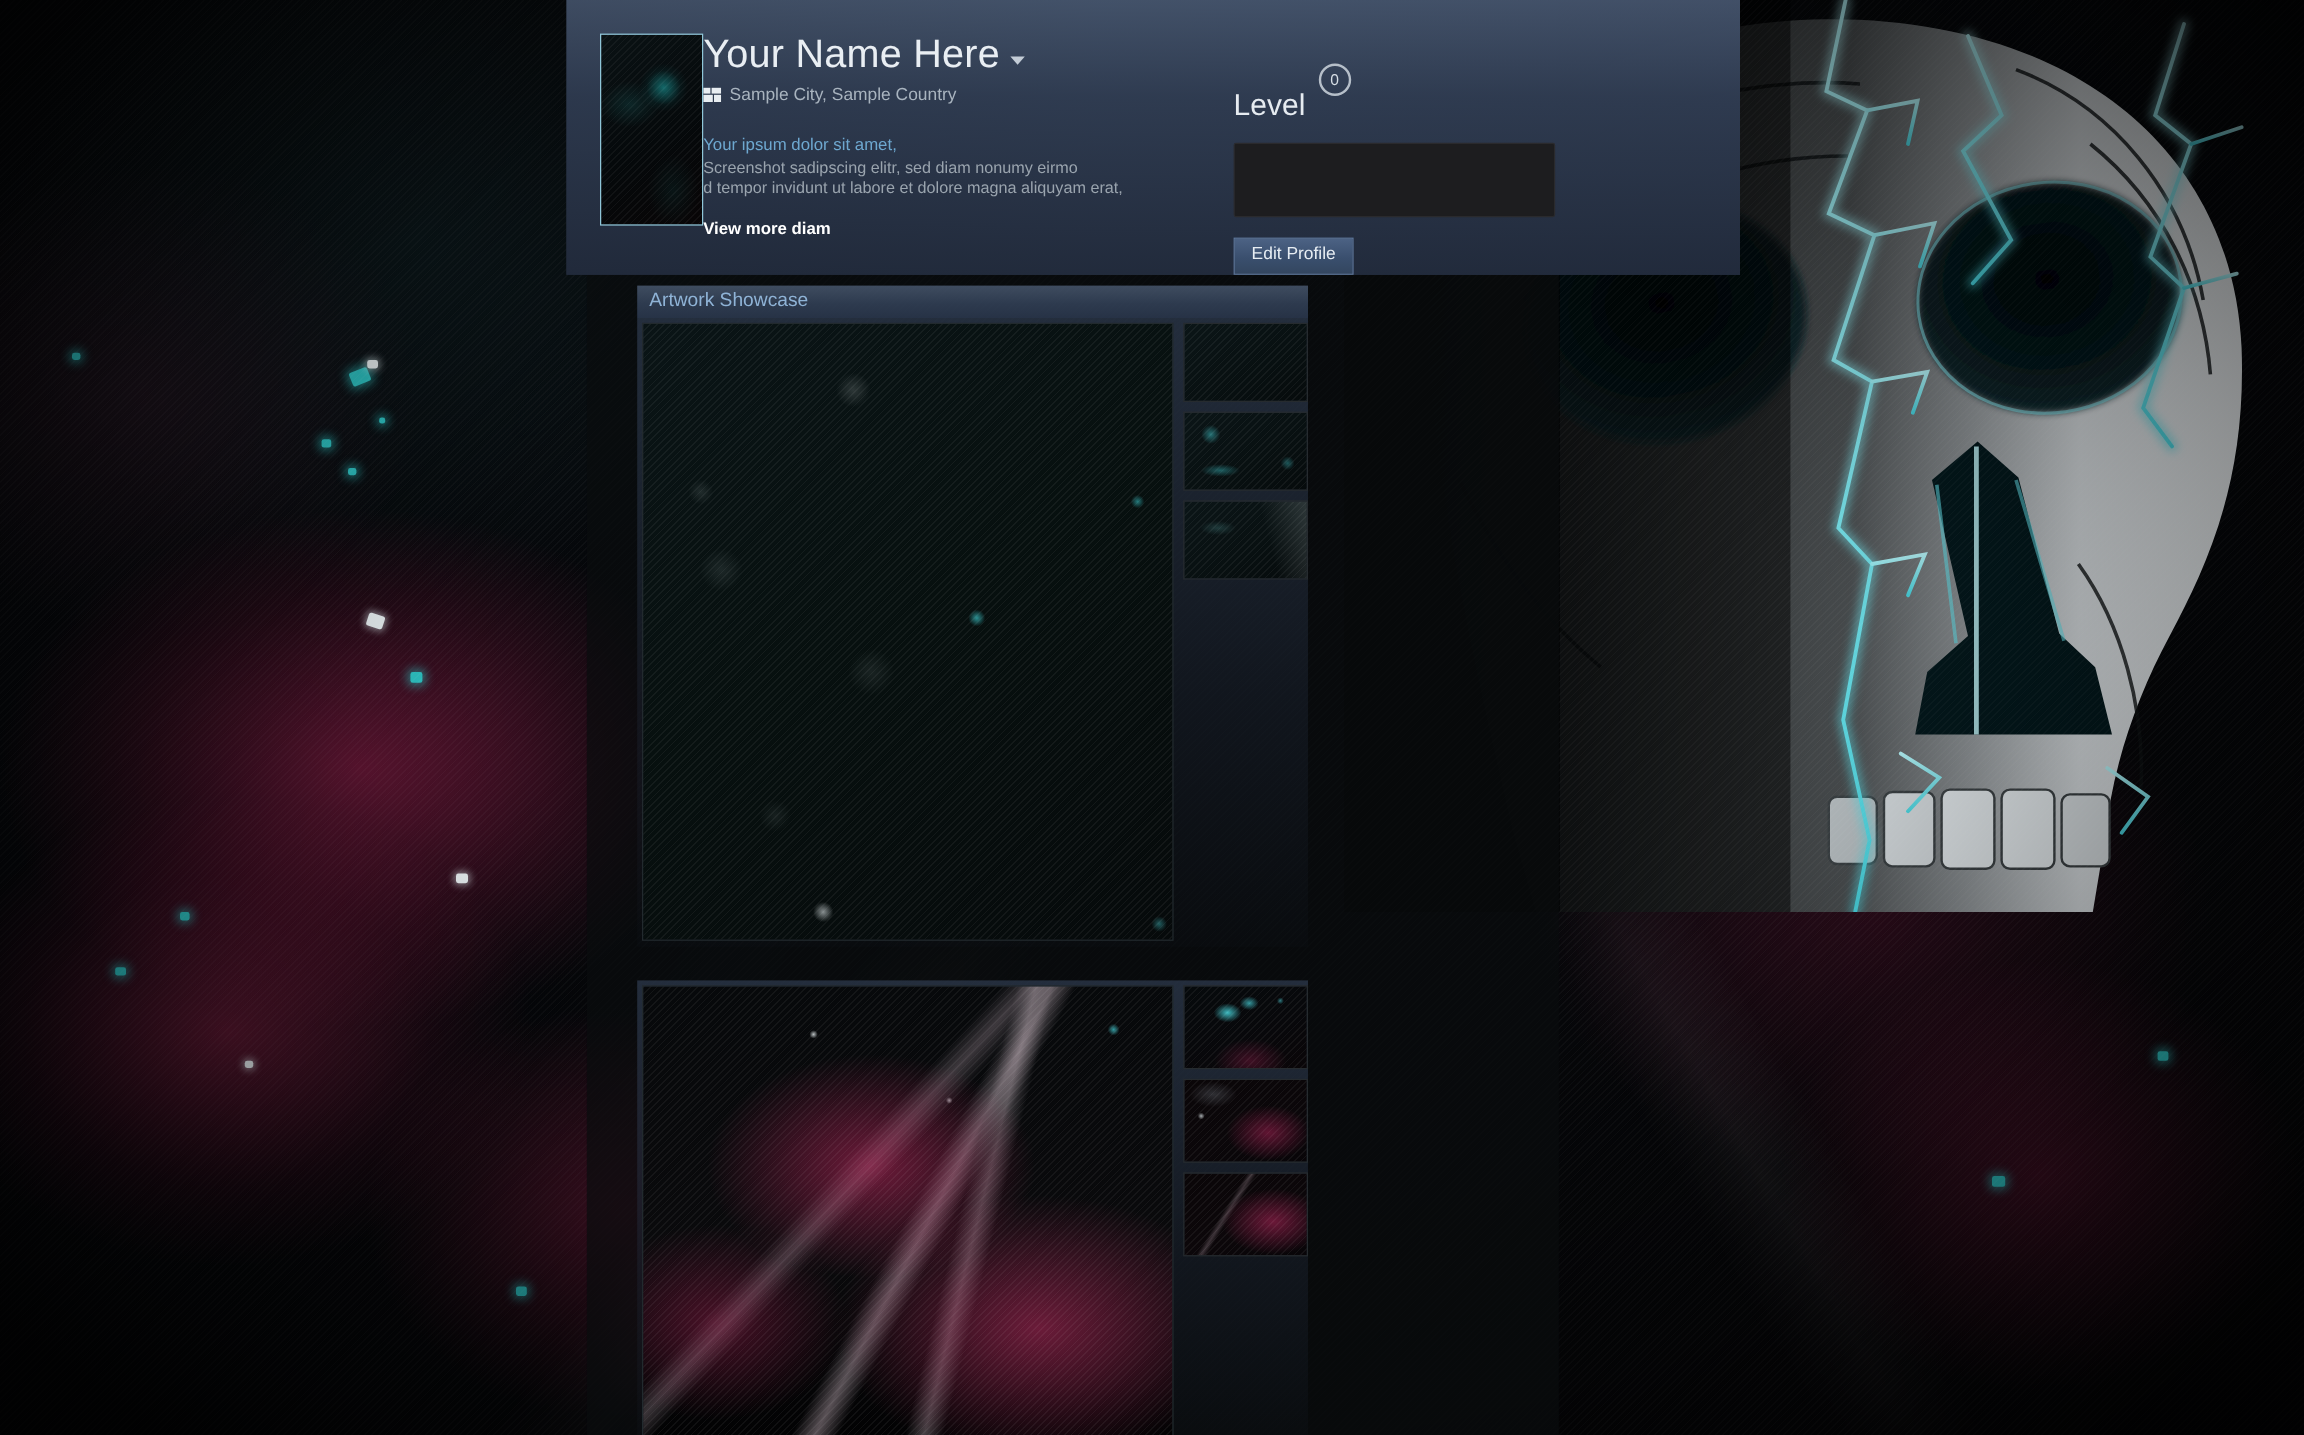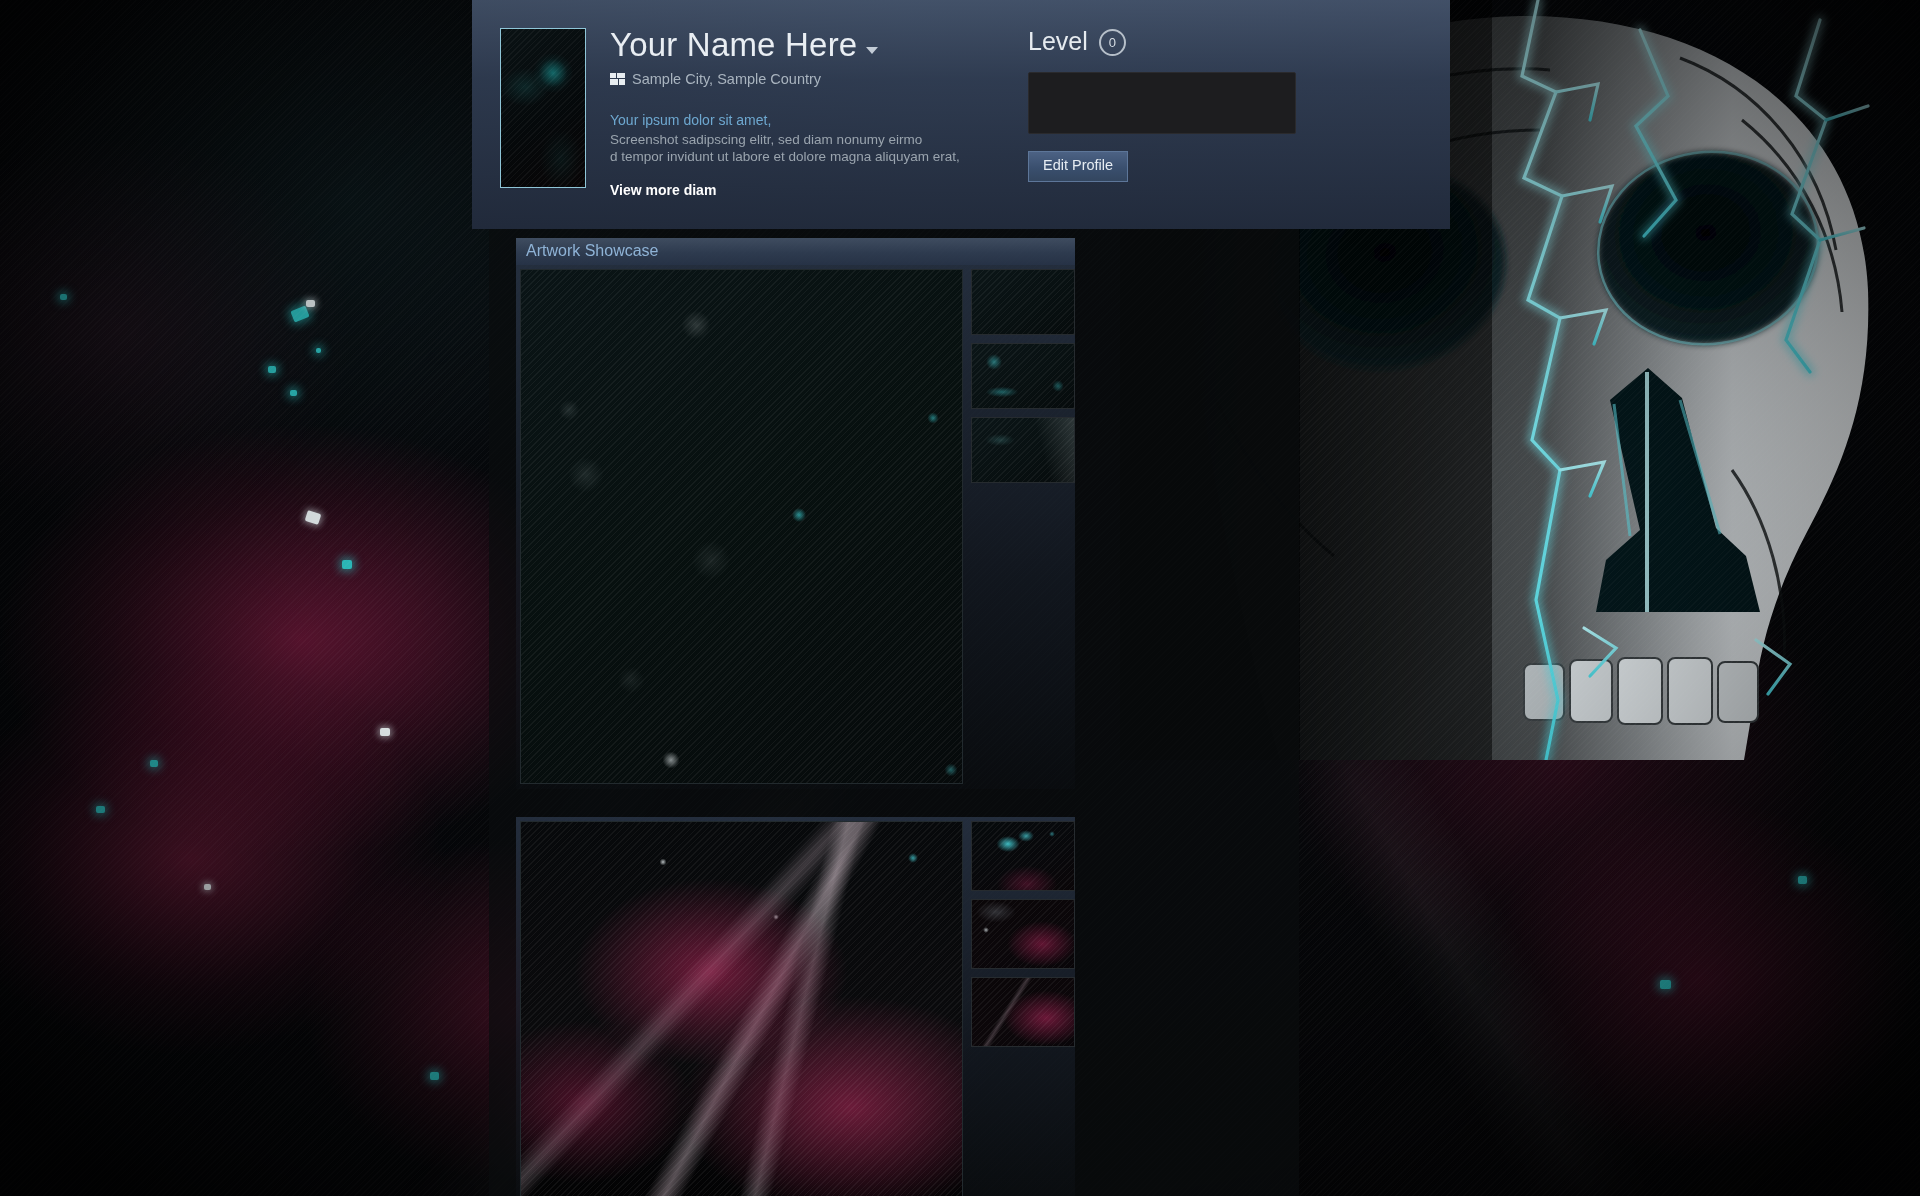--- a/index.html
+++ b/index.html
@@ -145,21 +145,21 @@
   }
   #avatar::after {
     content: "";
     position: absolute; inset: 0;
     background-image: repeating-linear-gradient(135deg,
       rgba(255,255,255,0.045) 0px, rgba(255,255,255,0.045) 1px,
       rgba(0,0,0,0) 1px, rgba(0,0,0,0) 4px);
   }
 
   
-  #name-block { margin-left: 24px; flex: 0 0 auto; width: 500px; }
+  #name-block { flex: 0 0 auto; width: 500px; }
 
   #persona-row { display: flex; align-items: center; gap: 9px; }
   #persona-name {
     font-size: 33px;
     font-weight: 400;
     color: #e9eef3;
     letter-spacing: 0.2px;
     line-height: 1.05;
   }
   #persona-caret {
@@ -208,20 +208,21 @@
     position: absolute;
     left: 556px;
     top: 26px;
     width: 290px;
   }
   #level-row { display: flex; align-items: center; gap: 11px; }
   #level-label {
     font-size: 25px;
     color: #e6ebf0;
     font-weight: 400;
+    margin-top: 48px;
   }
   #level-badge {
     width: 27px; height: 27px;
     border-radius: 50%;
     border: 2px solid #b6bfc9;
     display: flex; align-items: center; justify-content: center;
     font-size: 13px;
     color: #d6dde4;
     margin-top: 3px;
   }
@@ -242,21 +243,21 @@
     background: linear-gradient(180deg, #4c6284 0%, #3a4f6e 55%, #33465f 100%);
     border: 1px solid #5d7699;
     border-radius: 0;
     cursor: pointer;
     line-height: 1.1;
   }
 
   
   .showcase {
     position: absolute;
-    left: 480px;
+    left: 495px;
     width: 595px;
     z-index: 11;
     padding-left: 36px;
   }
   #artwork-showcase  { top: 238px; }
   #screenshot-showcase { top: 817px; }
 
   .showcase-title {
     height: 27px;
     padding: 4px 0 0 10px;

